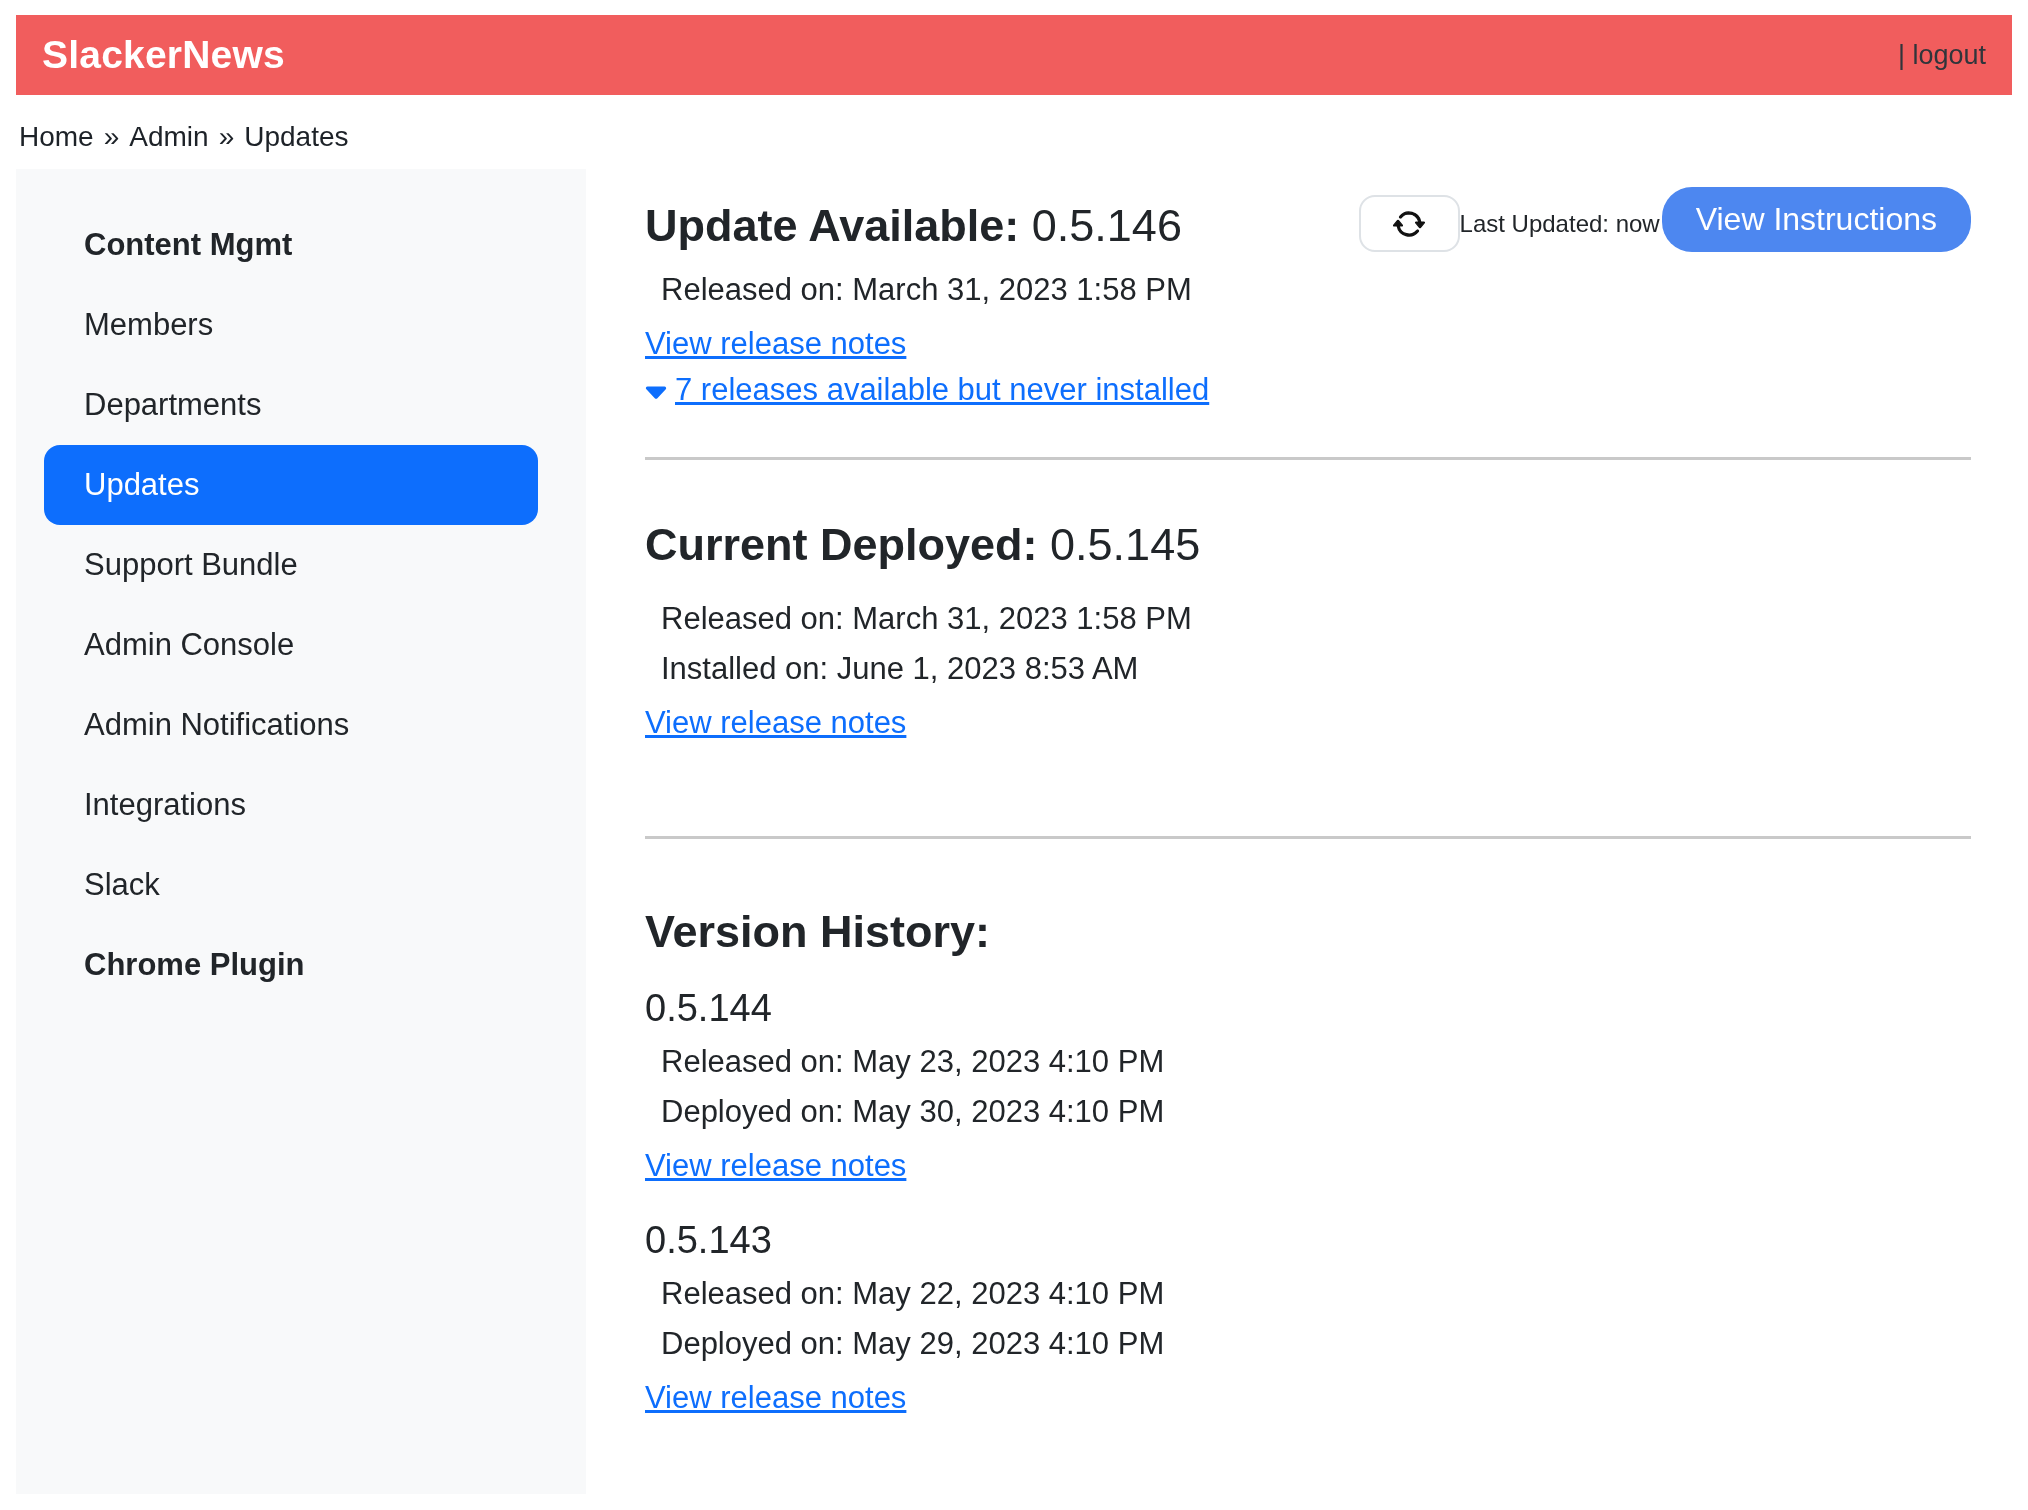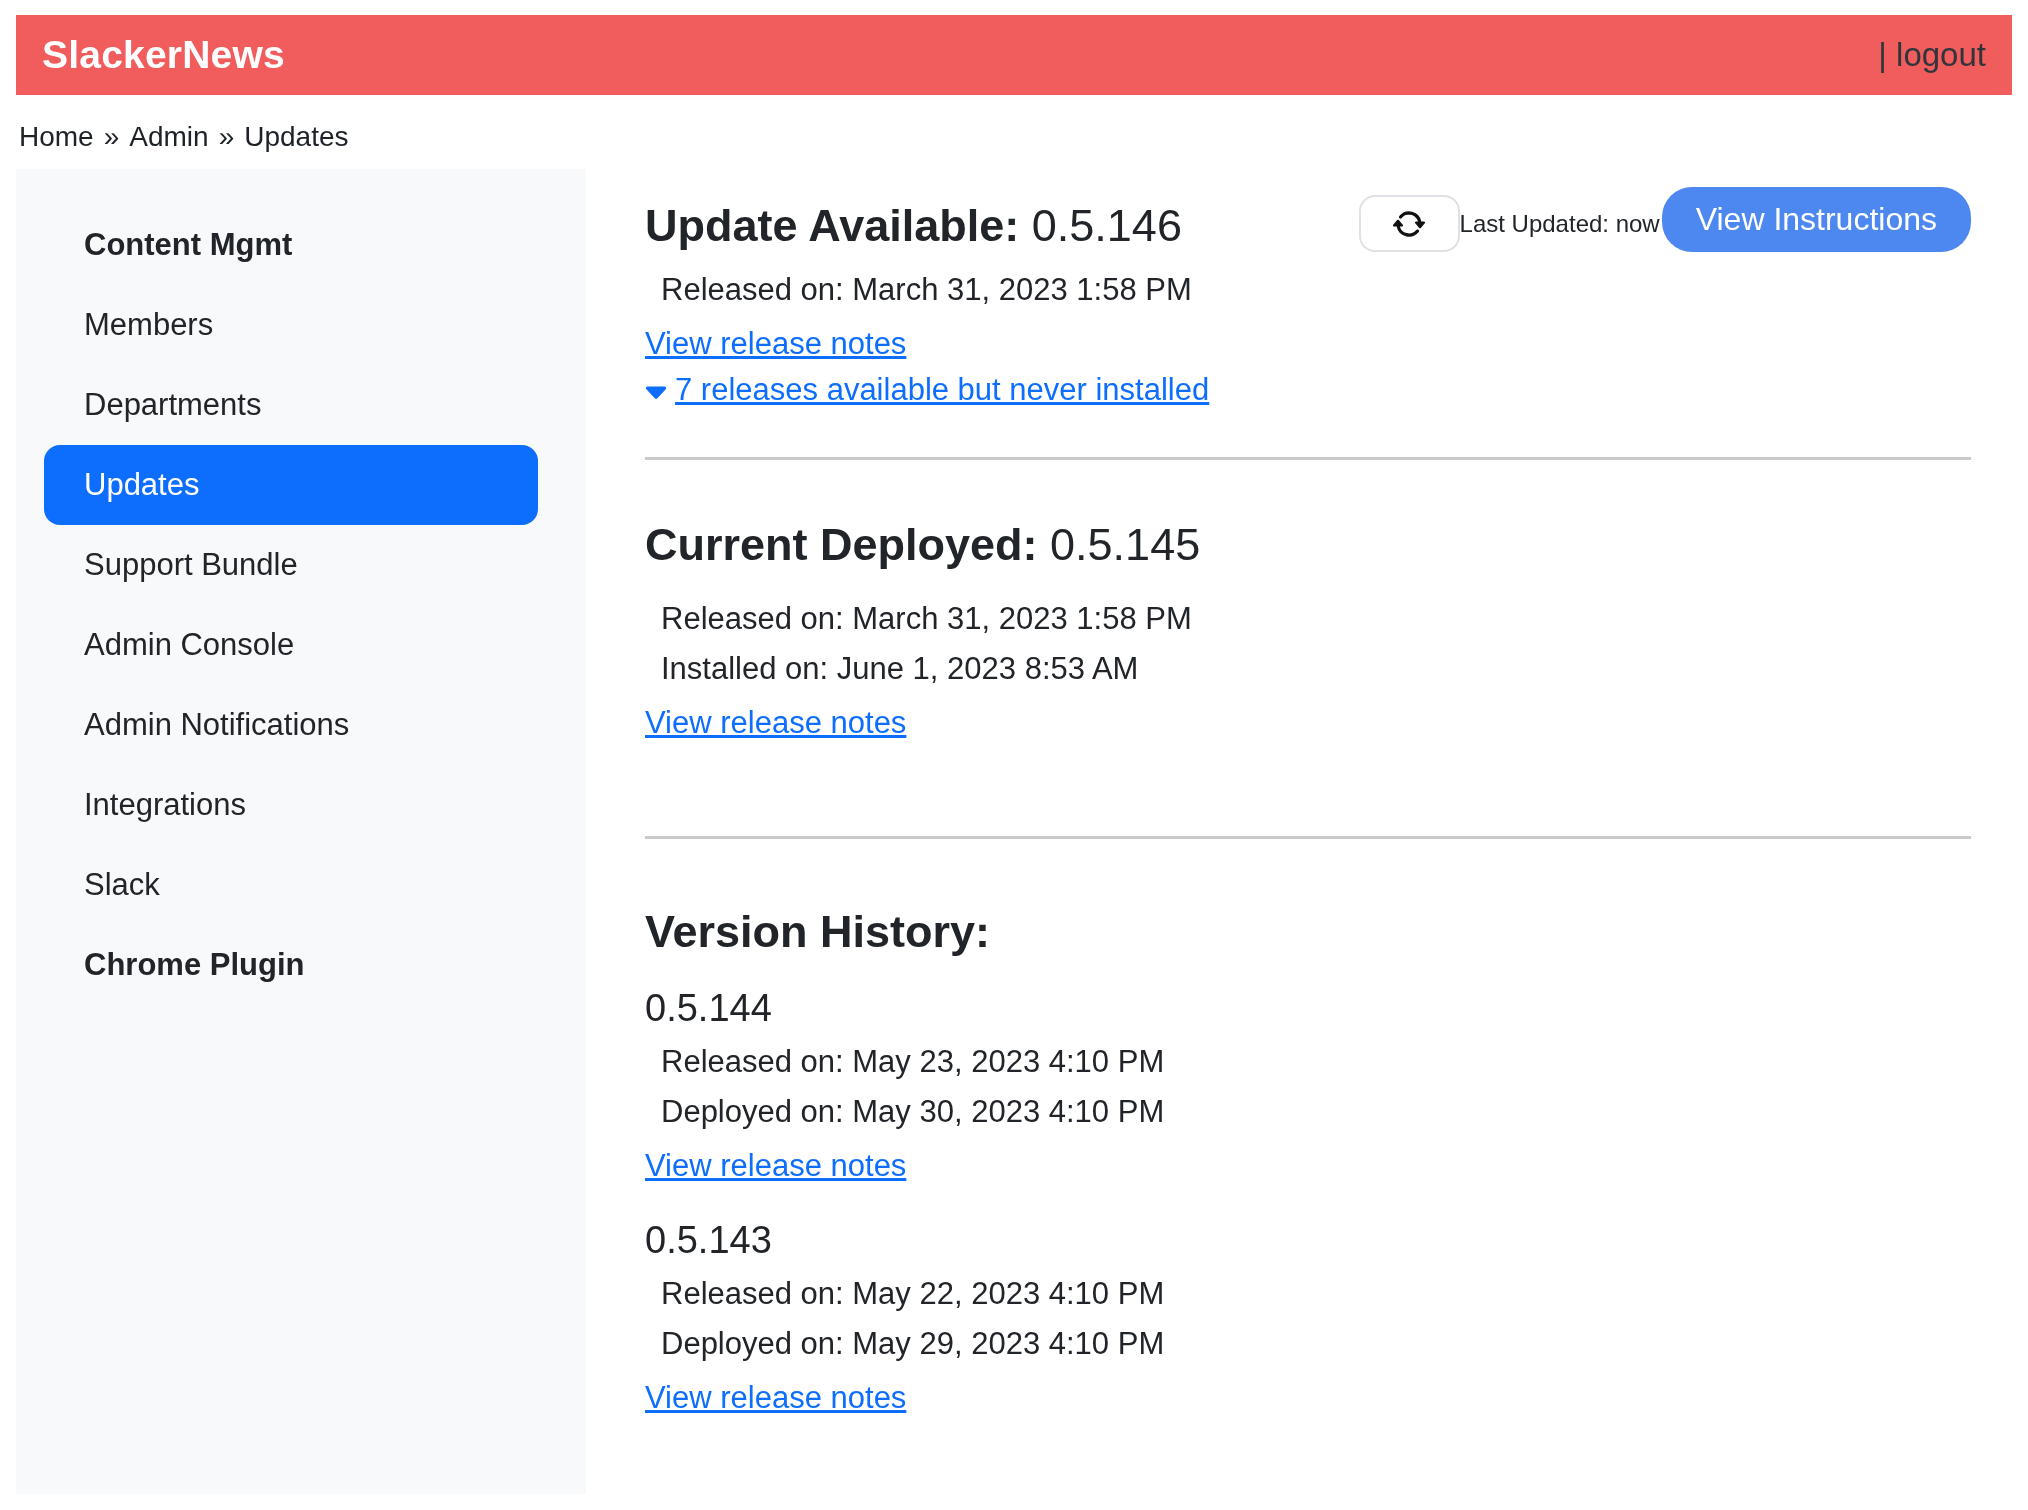--- a/index.html
+++ b/index.html
@@ -25,21 +25,21 @@
   .brand {
     color: #ffffff;
     font-size: 39px;
     font-weight: 700;
     letter-spacing: 0.2px;
     text-decoration: none;
     cursor: pointer;
   }
   .logout {
     color: #30353b;
-    font-size: 33px;
+    font-size: 27px;
     text-decoration: none;
     cursor: pointer;
   }
 
   
   .breadcrumb {
     margin: 26px 16px 16px 19px;
     font-size: 28px;
     color: #1d2228;
   }

